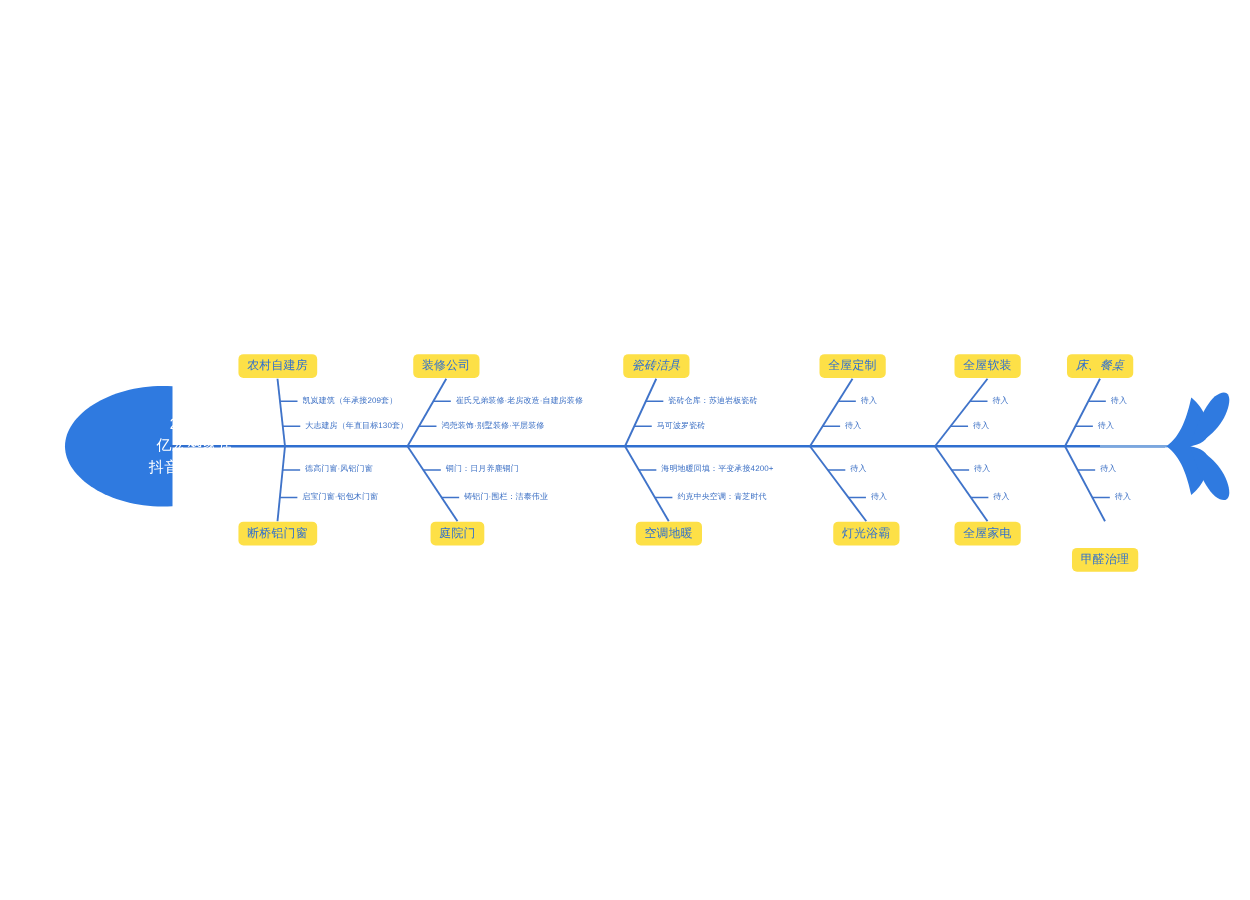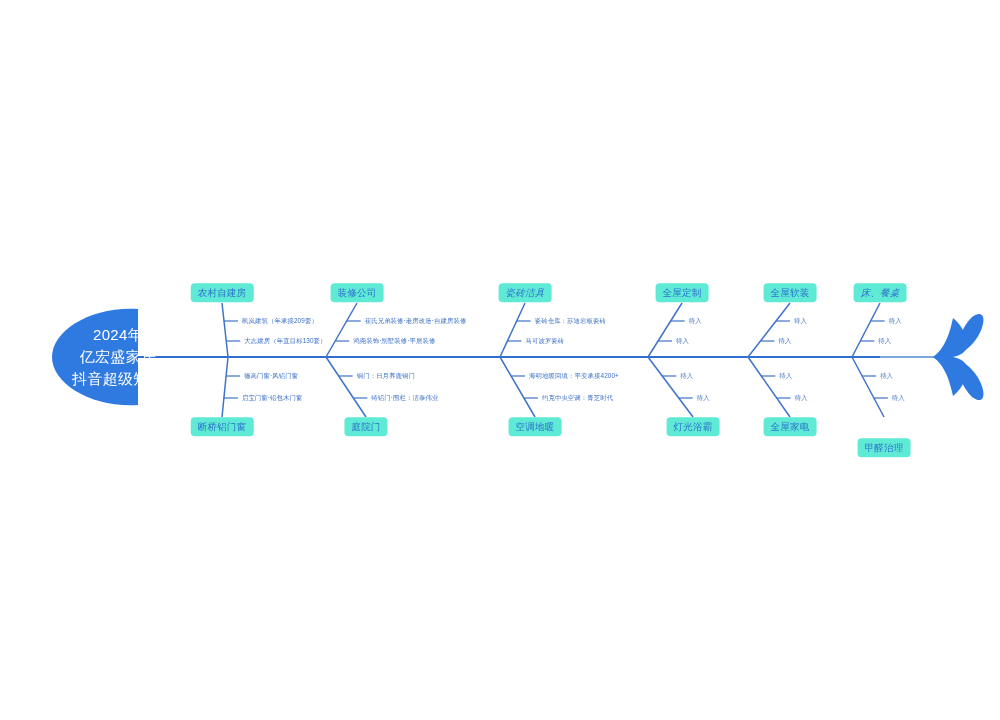--- a/index.html
+++ b/index.html
@@ -12,21 +12,21 @@
   #canvas {
     position: relative;
     width: 1000px; height: 720px;
   }
   #svg-layer {
     position: absolute; left: 0; top: 0;
     width: 1000px; height: 720px;
   }
   .node-label {
     position: absolute;
-    background: #5eead4;
+    background: #fde047;
     color: #2f6fd0;
     border-radius: 4px;
     font-size: 9.5px;
     line-height: 1.2;
     padding: 4px 7px;
     white-space: nowrap;
     letter-spacing: 0.2px;
     transform: translate(-50%, -50%);
     text-align: center;
   }
@@ -35,27 +35,28 @@
     color: #3b6fc4;
     font-size: 6.4px;
     line-height: 1.2;
     white-space: nowrap;
     letter-spacing: 0.1px;
     transform: translateY(-50%);
   }
   .head-text {
     position: absolute;
     color: #ffffff;
-    font-size: 15px;
+    font-size: 12px;
     line-height: 1.45;
     text-align: center;
     white-space: nowrap;
     transform: translate(-50%, -50%);
     font-weight: 400;
     letter-spacing: 0.3px;
+    margin-left: 38px;
   }
 </style>
 </head>
 <body>
 
 <div id="canvas">
 
   <svg id="svg-layer" viewBox="0 0 1000 720">
 
     <path d="M 138 309 C 92 306 52 330 52 357 C 52 384 92 408 138 405 Z" fill="#2f7ae0"></path>

